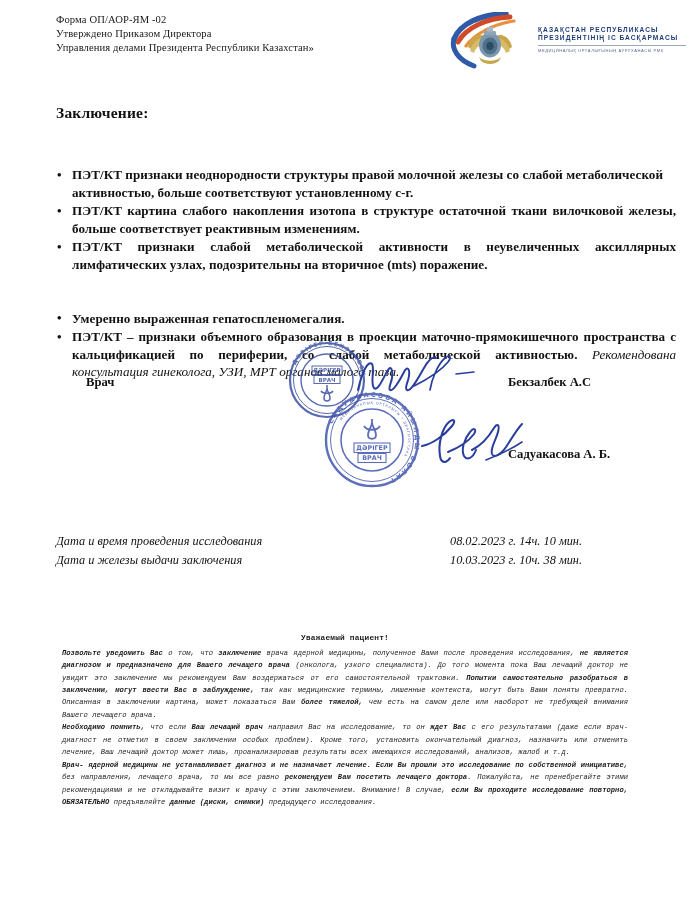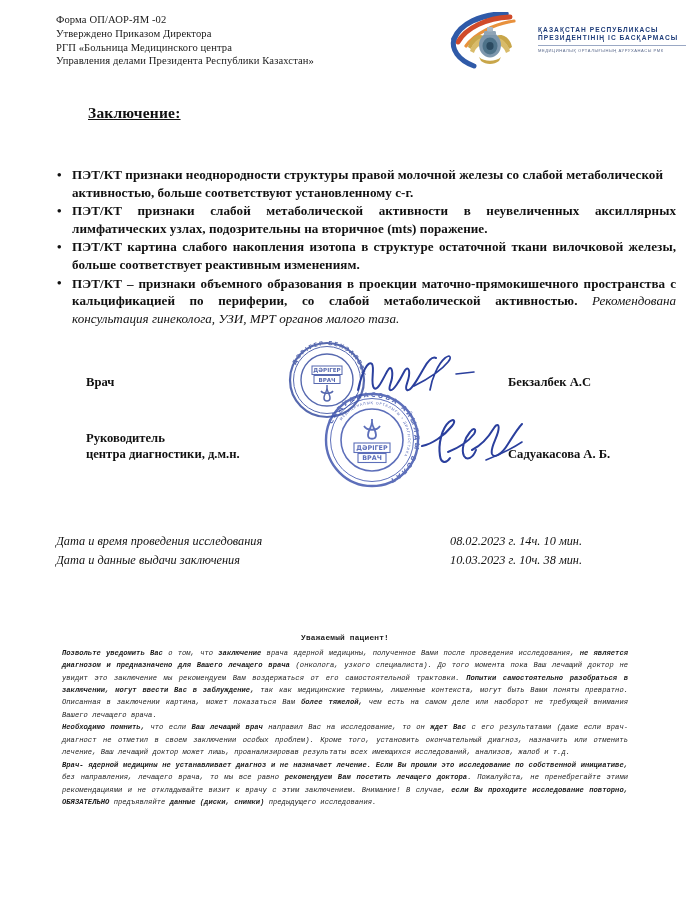--- a/index.html
+++ b/index.html
@@ -86,23 +86,21 @@
     line-height: 6px;
   }
 
   
   .conclusion-title {
     position: absolute;
     left: 56px;
     top: 104px;
     font-size: 15.5px;
     font-weight: bold;
-    text-decoration: underline;
     letter-spacing: 0.2px;
-    margin-left: 32px;
   }
 
   .bullets {
     position: absolute;
     left: 46px;
     top: 130px;
     width: 604px;
     margin: 0;
     padding: 0 0 0 26px;
     list-style: none;
@@ -211,21 +209,20 @@
 </head>
 <body>
 
 <div class="page">
 
   <div class="header">
 
     <div class="form-block">
       <div>Форма ОП/АОР-ЯМ -02</div>
       <div>Утверждено Приказом Директора</div>
-      <div>РГП «Больница Медицинского центра</div>
       <div>Управления делами Президента Республики Казахстан»</div>
     </div>
 
     <div class="logo-wrap">
       <div class="logo-graphic">
         <svg viewBox="0 0 92 62" width="92" height="62">
           <path d="M62 2 C36 2, 16 12, 10 27" stroke="#2f5aa8" stroke-width="5.5" fill="none" stroke-linecap="round"></path>
           <path d="M66 5 C42 6, 22 16, 14 30" stroke="#d04a2a" stroke-width="5" fill="none" stroke-linecap="round"></path>
           <path d="M10 27 C7 37, 14 48, 30 54" stroke="#2f5aa8" stroke-width="5" fill="none" stroke-linecap="round"></path>
           <path d="M70 9 C50 12, 30 22, 22 34" stroke="#e8913c" stroke-width="3.2" fill="none" stroke-linecap="round"></path>
@@ -252,36 +249,35 @@
     </div>
   </div>
 
   <div class="conclusion-title">Заключение:</div>
 
   <ul class="bullets">
     <li class="nojust">
       <span class="tail">ПЭТ/КТ признаки неоднородности структуры правой молочной железы со слабой метаболической активностью, больше соответствуют установленному с-г.</span>
     </li>
     <li>
+      <span class="tail">ПЭТ/КТ картина слабого накопления изотопа в структуре остаточной ткани вилочковой железы, больше соответствует реактивным изменениям.</span>
+    </li>
+    <li>
       <span class="tail">ПЭТ/КТ признаки слабой метаболической активности в неувеличенных аксиллярных лимфатических узлах, подозрительны на вторичное (mts) поражение.</span>
     </li>
-    <li>
-      <span class="tail">ПЭТ/КТ картина слабого накопления изотопа в структуре остаточной ткани вилочковой железы, больше соответствует реактивным изменениям.</span>
+    <li class="nojust">
+      <span class="tail">Умеренно выраженная гепатоспленомегалия.</span>
     </li>
     <li>
       <span class="tail">ПЭТ/КТ – признаки объемного образования в проекции маточно-прямокишечного пространства с кальцификацией по периферии, со слабой метаболической активностью.</span><span class="note"> Рекомендована консультация гинеколога, УЗИ, МРТ органов малого таза.</span>
     </li>
   </ul>
 
   <div class="sig-area">
     <div class="sig-row sig-role-1">Врач</div>
-    <div class="sig-row sig-role-2">
-      <div>Руководитель</div>
-      <div>центра диагностики, д.м.н.</div>
-    </div>
     <div class="sig-row sig-name-1">Бекзалбек А.С</div>
     <div class="sig-row sig-name-2">Садуакасова А. Б.</div>
   </div>
 
   <div class="stamp stamp-small">
     <svg viewBox="0 0 88 88" width="88" height="88">
       <defs>
         <path id="rimSmall" d="M44,44 m-35,0 a35,35 0 1,1 70,0 a35,35 0 1,1 -70,0"></path>
       </defs>
       <circle cx="44" cy="44" r="37" fill="none" stroke="#33499e" stroke-width="2.2"></circle>
@@ -349,21 +345,21 @@
       </g>
     </svg>
   </div>
 
   <div class="dates">
     <div class="row">
       <span class="label">Дата и время проведения исследования</span>
       <span class="value">08.02.2023 г.  14ч. 10 мин.</span>
     </div>
     <div class="row">
-      <span class="label">Дата и данные выдачи заключения</span>
+      <span class="label">Дата и железы выдачи заключения</span>
       <span class="value">10.03.2023 г.  10ч. 38 мин.</span>
     </div>
   </div>
 
   <div class="notice">
     <div class="notice-title">Уважаемый пациент!</div>
     <p><b>Позвольте уведомить Вас</b> о том, что <b>заключение</b> врача ядерной медицины, полученное Вами после проведения исследования, <b>не является диагнозом и предназначено для Вашего лечащего врача</b> (онколога, узкого специалиста). До того момента пока Ваш лечащий доктор не увидит это заключение мы рекомендуем Вам воздержаться от его самостоятельной трактовки. <b>Попытки самостоятельно разобраться в заключении, могут ввести Вас в заблуждение,</b> так как медицинские термины, лишенные контекста, могут быть Вами поняты превратно. Описанная в заключении картина, может показаться Вам <b>более тяжелой,</b> чем есть на самом деле или наоборот не требующей внимания Вашего лечащего врача.</p>
     <p><b>Необходимо помнить,</b> что если <b>Ваш лечащий врач</b> направил Вас на исследование, то он <b>ждет Вас</b> с его результатами (даже если врач-диагност не отметил в своем заключении особых проблем). Кроме того, установить окончательный диагноз, назначить или отменить лечение, Ваш лечащий доктор может лишь, проанализировав результаты всех имеющихся исследований, анализов, жалоб и т.д.</p>
     <p><b>Врач- ядерной медицины не устанавливает диагноз и не назначает лечение. Если Вы прошли это исследование по собственной инициативе,</b> без направления, лечащего врача, то мы все равно <b>рекомендуем Вам посетить лечащего доктора</b>. Пожалуйста, не пренебрегайте этими рекомендациями и не откладывайте визит к врачу с этим заключением. Внимание! В случае, <b>если Вы проходите исследование повторно, ОБЯЗАТЕЛЬНО</b> предъявляйте <b>данные (диски, снимки)</b> предыдущего исследования.</p>
   </div>

